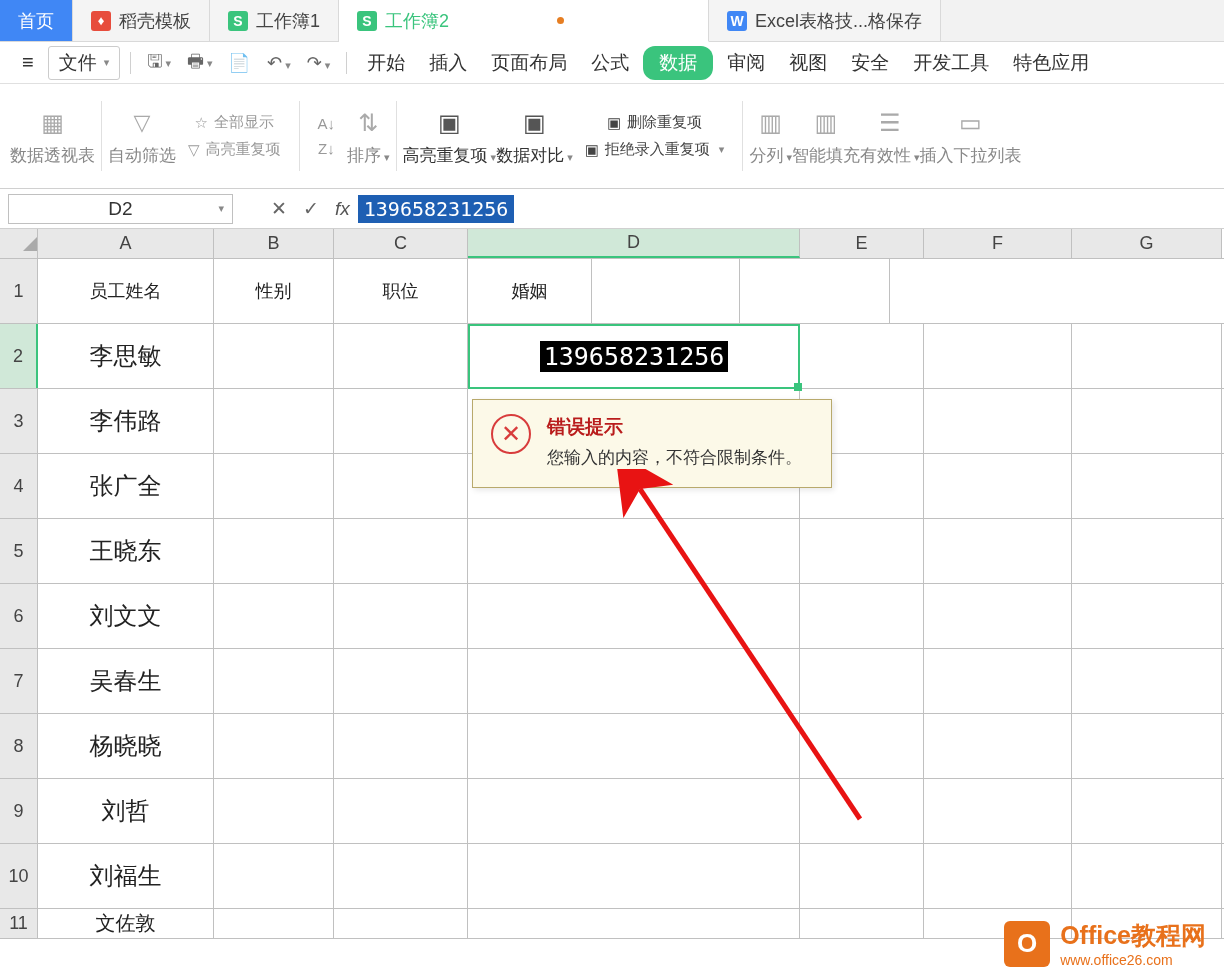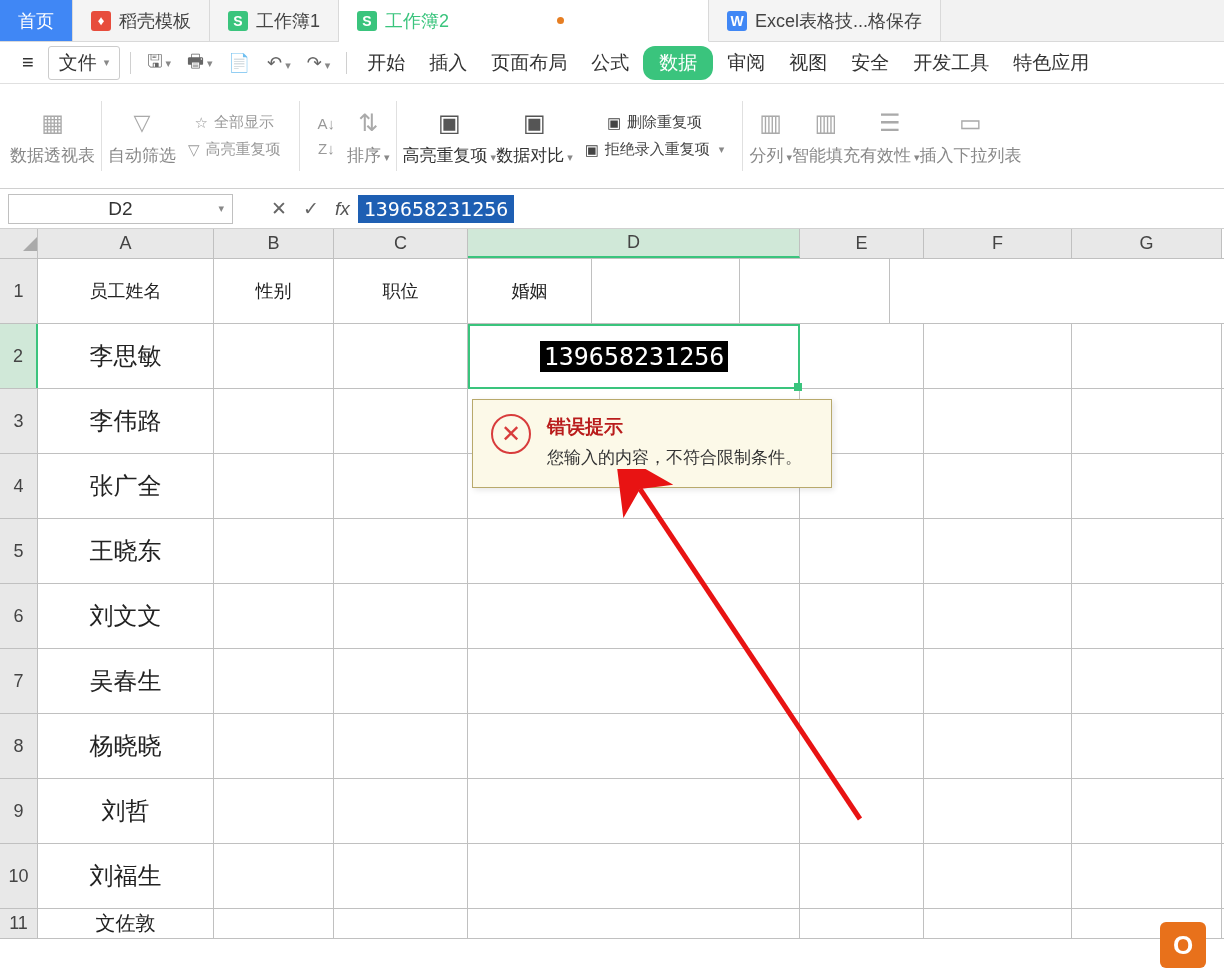--- a/index.html
+++ b/index.html
@@ -381,13 +381,17 @@
         <marker id="ah" markerWidth="16" markerHeight="16" refX="3" refY="6" orient="auto">
           <path d="M0,0 L12,6 L0,12 L3,6 Z" fill="#e81313"></path>
         </marker>
       </defs>
     <line x1="250" y1="350" x2="30" y2="20" stroke="#e81313" stroke-width="5" marker-end="url(#ah)"></line>
   </svg>
 </div>
 
 <div class="watermark">
   <div class="wm-icon">O</div>
+  <div>
+    <div class="wm-text1">Office教程网</div>
+    <div class="wm-text2">www.office26.com</div>
+  </div>
 </div>
 
 </body></html>

